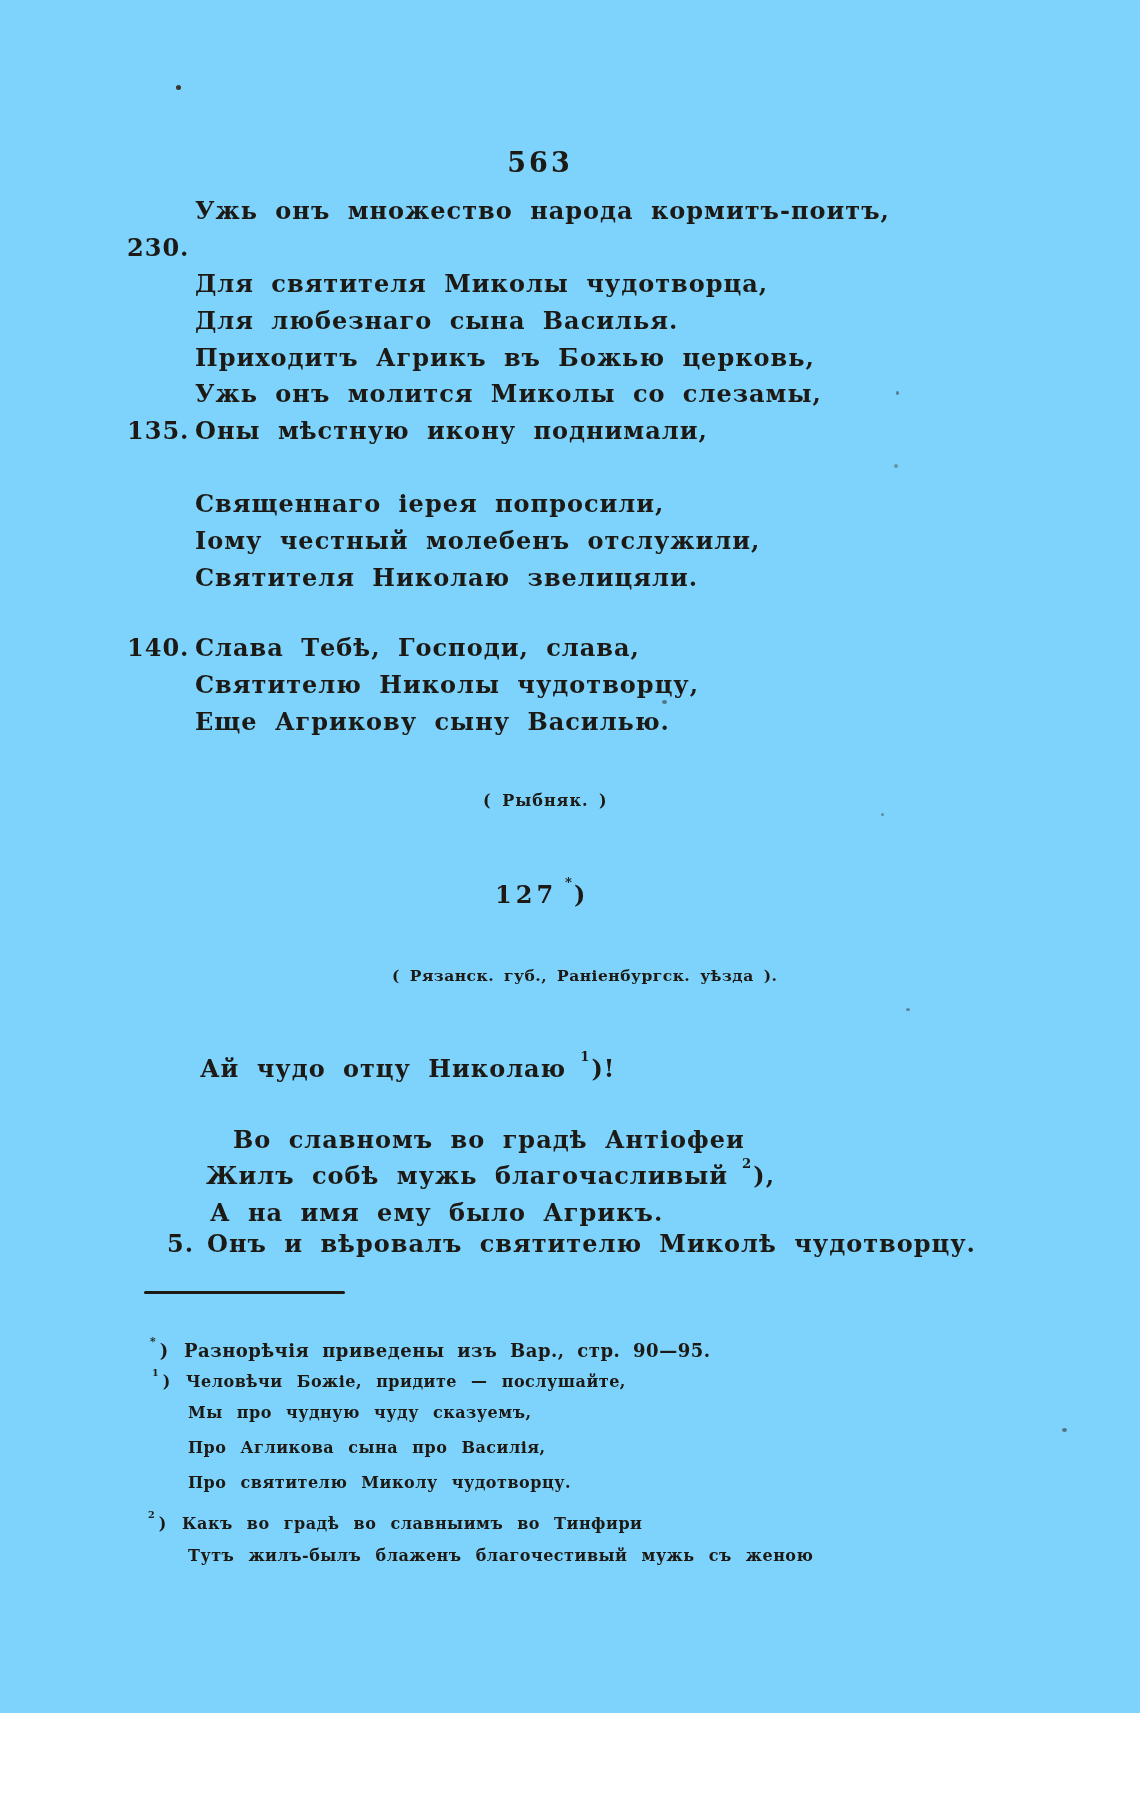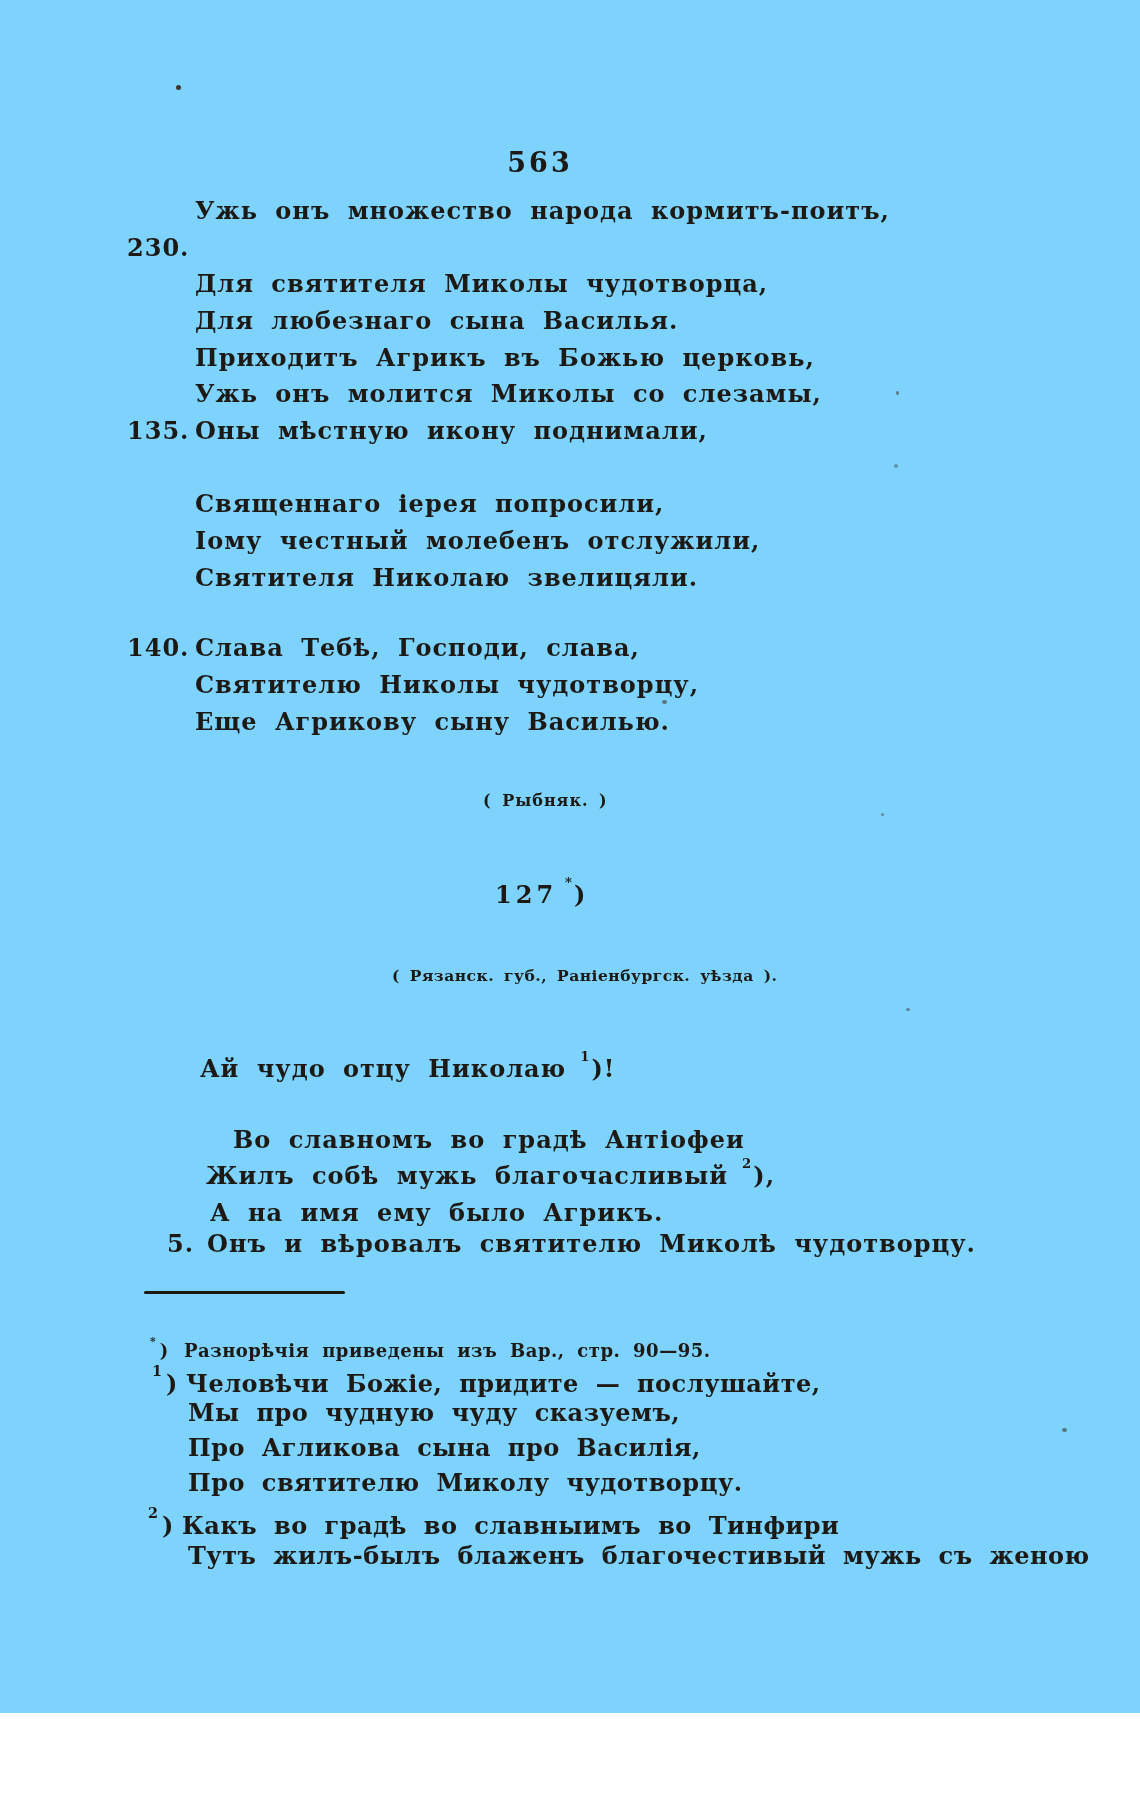--- a/index.html
+++ b/index.html
@@ -47,21 +47,21 @@
   .location{
     position:absolute;left:362px;top:966px;
     font-size:15.5px;letter-spacing:0.5px;word-spacing:4px;margin-left:30px;
   }
   .fnrule{
     position:absolute;left:144px;top:1291px;width:201px;height:3px;
     background:#1d1915;border-radius:2px;
   }
   .fnrow{
     position:absolute;white-space:nowrap;
-    font-size:24px;letter-spacing:0.5px;word-spacing:8px;line-height:26px;
+    font-size:16px;letter-spacing:0.5px;word-spacing:8px;line-height:26px;
   }
   .fnstar{font-size:18px;word-spacing:6px;}
   .fnmark{display:inline-block;width:34px;flex:none;letter-spacing:2px;word-spacing:0;}
   .speck{position:absolute;background:#3b362f;border-radius:50%;display:block;}
 </style>
 </head>
 <body>
 
 <div class="page">
 

